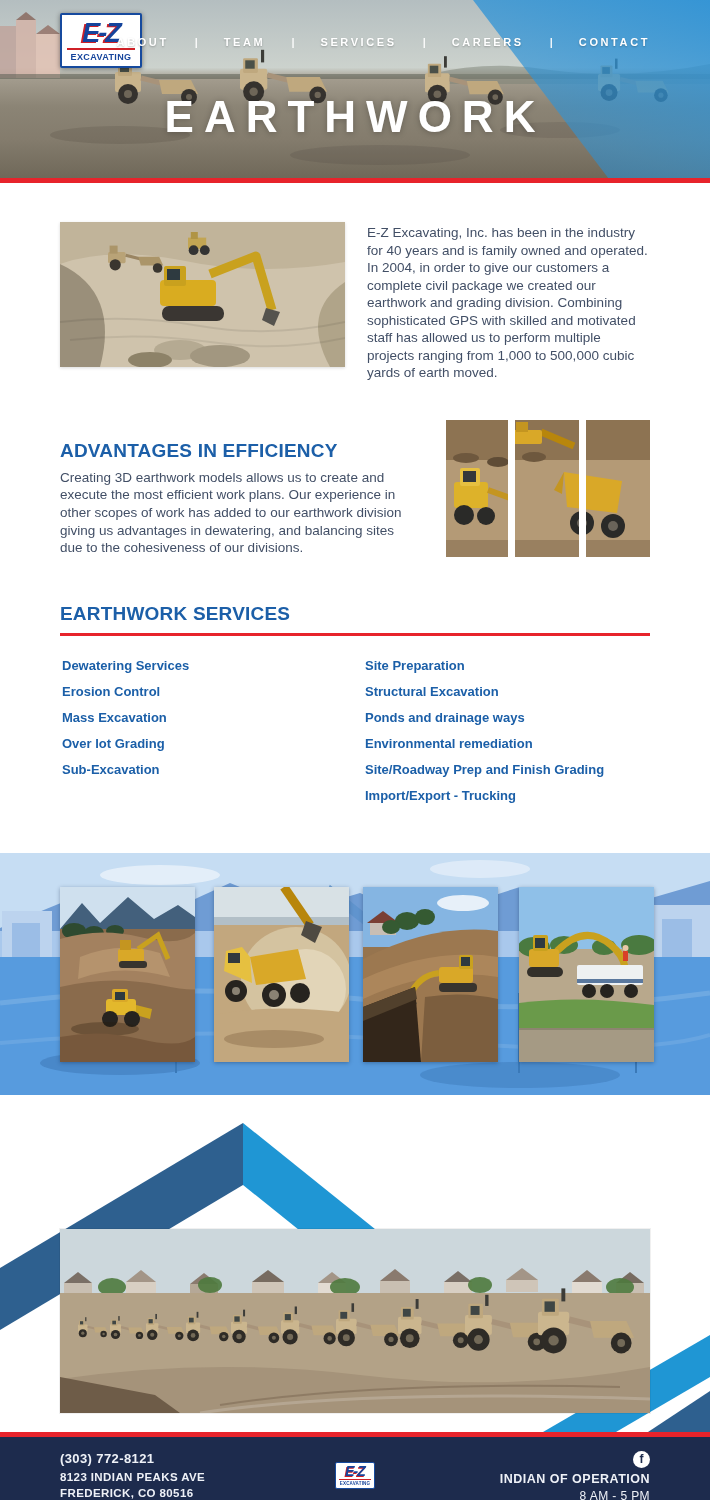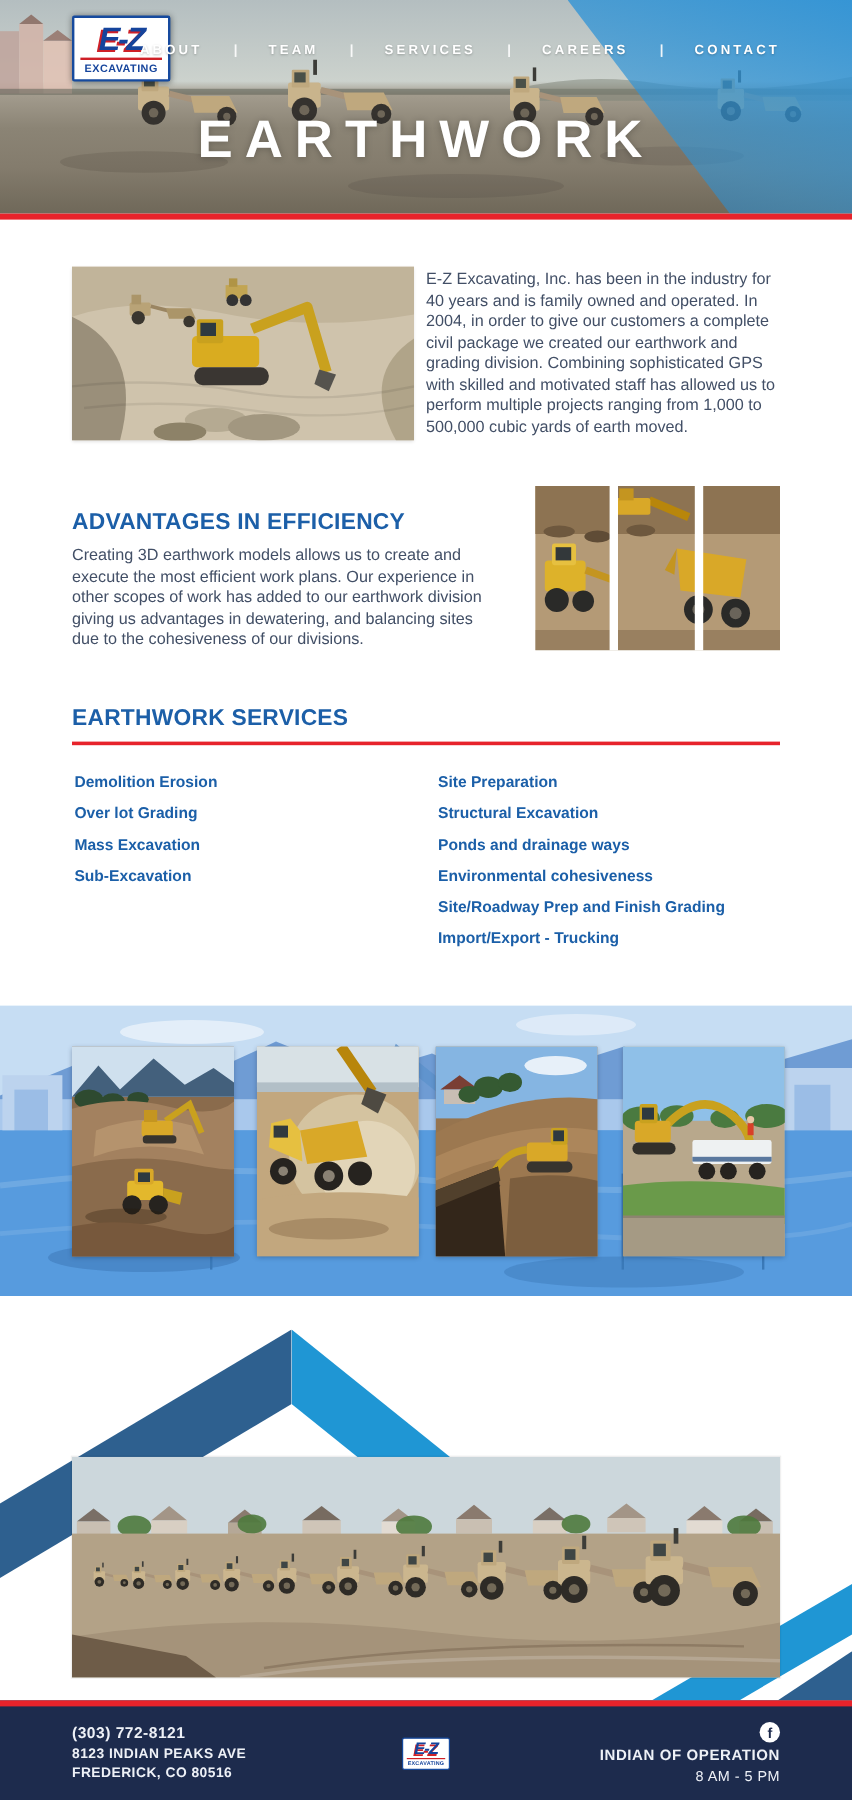--- a/index.html
+++ b/index.html
@@ -26,21 +26,21 @@
   .logo .ez-sub{display:block;font-size:9px;font-weight:bold;color:#15449c;letter-spacing:.4px;}
   .nav{position:absolute;top:36px;right:60px;display:flex;align-items:center;gap:26px;
     font-size:11px;font-weight:bold;letter-spacing:2.6px;color:#fff;}
   .nav .sep{opacity:.9;letter-spacing:0;}
   .nav .item{cursor:pointer;text-shadow:0 1px 2px rgba(0,0,0,.25);}
   .hero-title{position:absolute;left:0;right:0;top:92px;text-align:center;color:#fff;
     font-size:44px;font-weight:bold;letter-spacing:10px;text-shadow:0 1px 6px rgba(0,0,0,.25);}
 
   
   .main{padding:0 60px;}
-  .sec1{margin-top:39px;display:flex;gap:10px;}
+  .sec1{margin-top:39px;display:flex;gap:22px;}
   .sec1-photo{width:285px;height:145px;flex:none;box-shadow:0 1px 3px rgba(0,0,0,.15);}
   .sec1-photo svg{display:block;width:100%;height:100%;}
   .body-text{font-size:13.5px;line-height:1.3;color:var(--body-text);}
   .sec1-text{flex:1;padding-top:2px;}
 
   .sec2{margin-top:38px;display:flex;}
   .sec2-left{width:376px;padding-top:20px;padding-right:18px;}
   .h-blue{font-size:19px;font-weight:bold;color:var(--heading-blue);letter-spacing:.2px;}
   .sec2-left p{margin-top:7px;}
   .strips{position:relative;margin-left:auto;width:204px;height:137px;}
@@ -224,30 +224,31 @@
         <rect y="120" width="204" height="17" fill="rgba(70,50,30,.25)"></rect>
       </svg>
     </div>
   </section>
 
   <section class="sec3">
     <h2 class="h-blue">EARTHWORK SERVICES</h2>
     <div class="red-rule"></div>
     <div class="services-cols">
       <div class="services-col left">
-        <span class="svc">Demolition Erosion</span>
+        <span class="svc">Dewatering Services</span>
+        <span class="svc">Erosion Control</span>
+        <span class="svc">Mass Excavation</span>
         <span class="svc">Over lot Grading</span>
-        <span class="svc">Mass Excavation</span>
         <span class="svc">Sub-Excavation</span>
       </div>
       <div class="services-col right">
         <span class="svc">Site Preparation</span>
         <span class="svc">Structural Excavation</span>
         <span class="svc">Ponds and drainage ways</span>
-        <span class="svc">Environmental cohesiveness</span>
+        <span class="svc">Environmental remediation</span>
         <span class="svc">Site/Roadway Prep and Finish Grading</span>
         <span class="svc">Import/Export - Trucking</span>
       </div>
     </div>
   </section>
 </div>
 
 <section class="gallery">
   <svg class="gallery-bg" viewBox="0 0 710 242" preserveAspectRatio="none" aria-hidden="true">
     <rect width="710" height="242" fill="#5c9ede"></rect>

